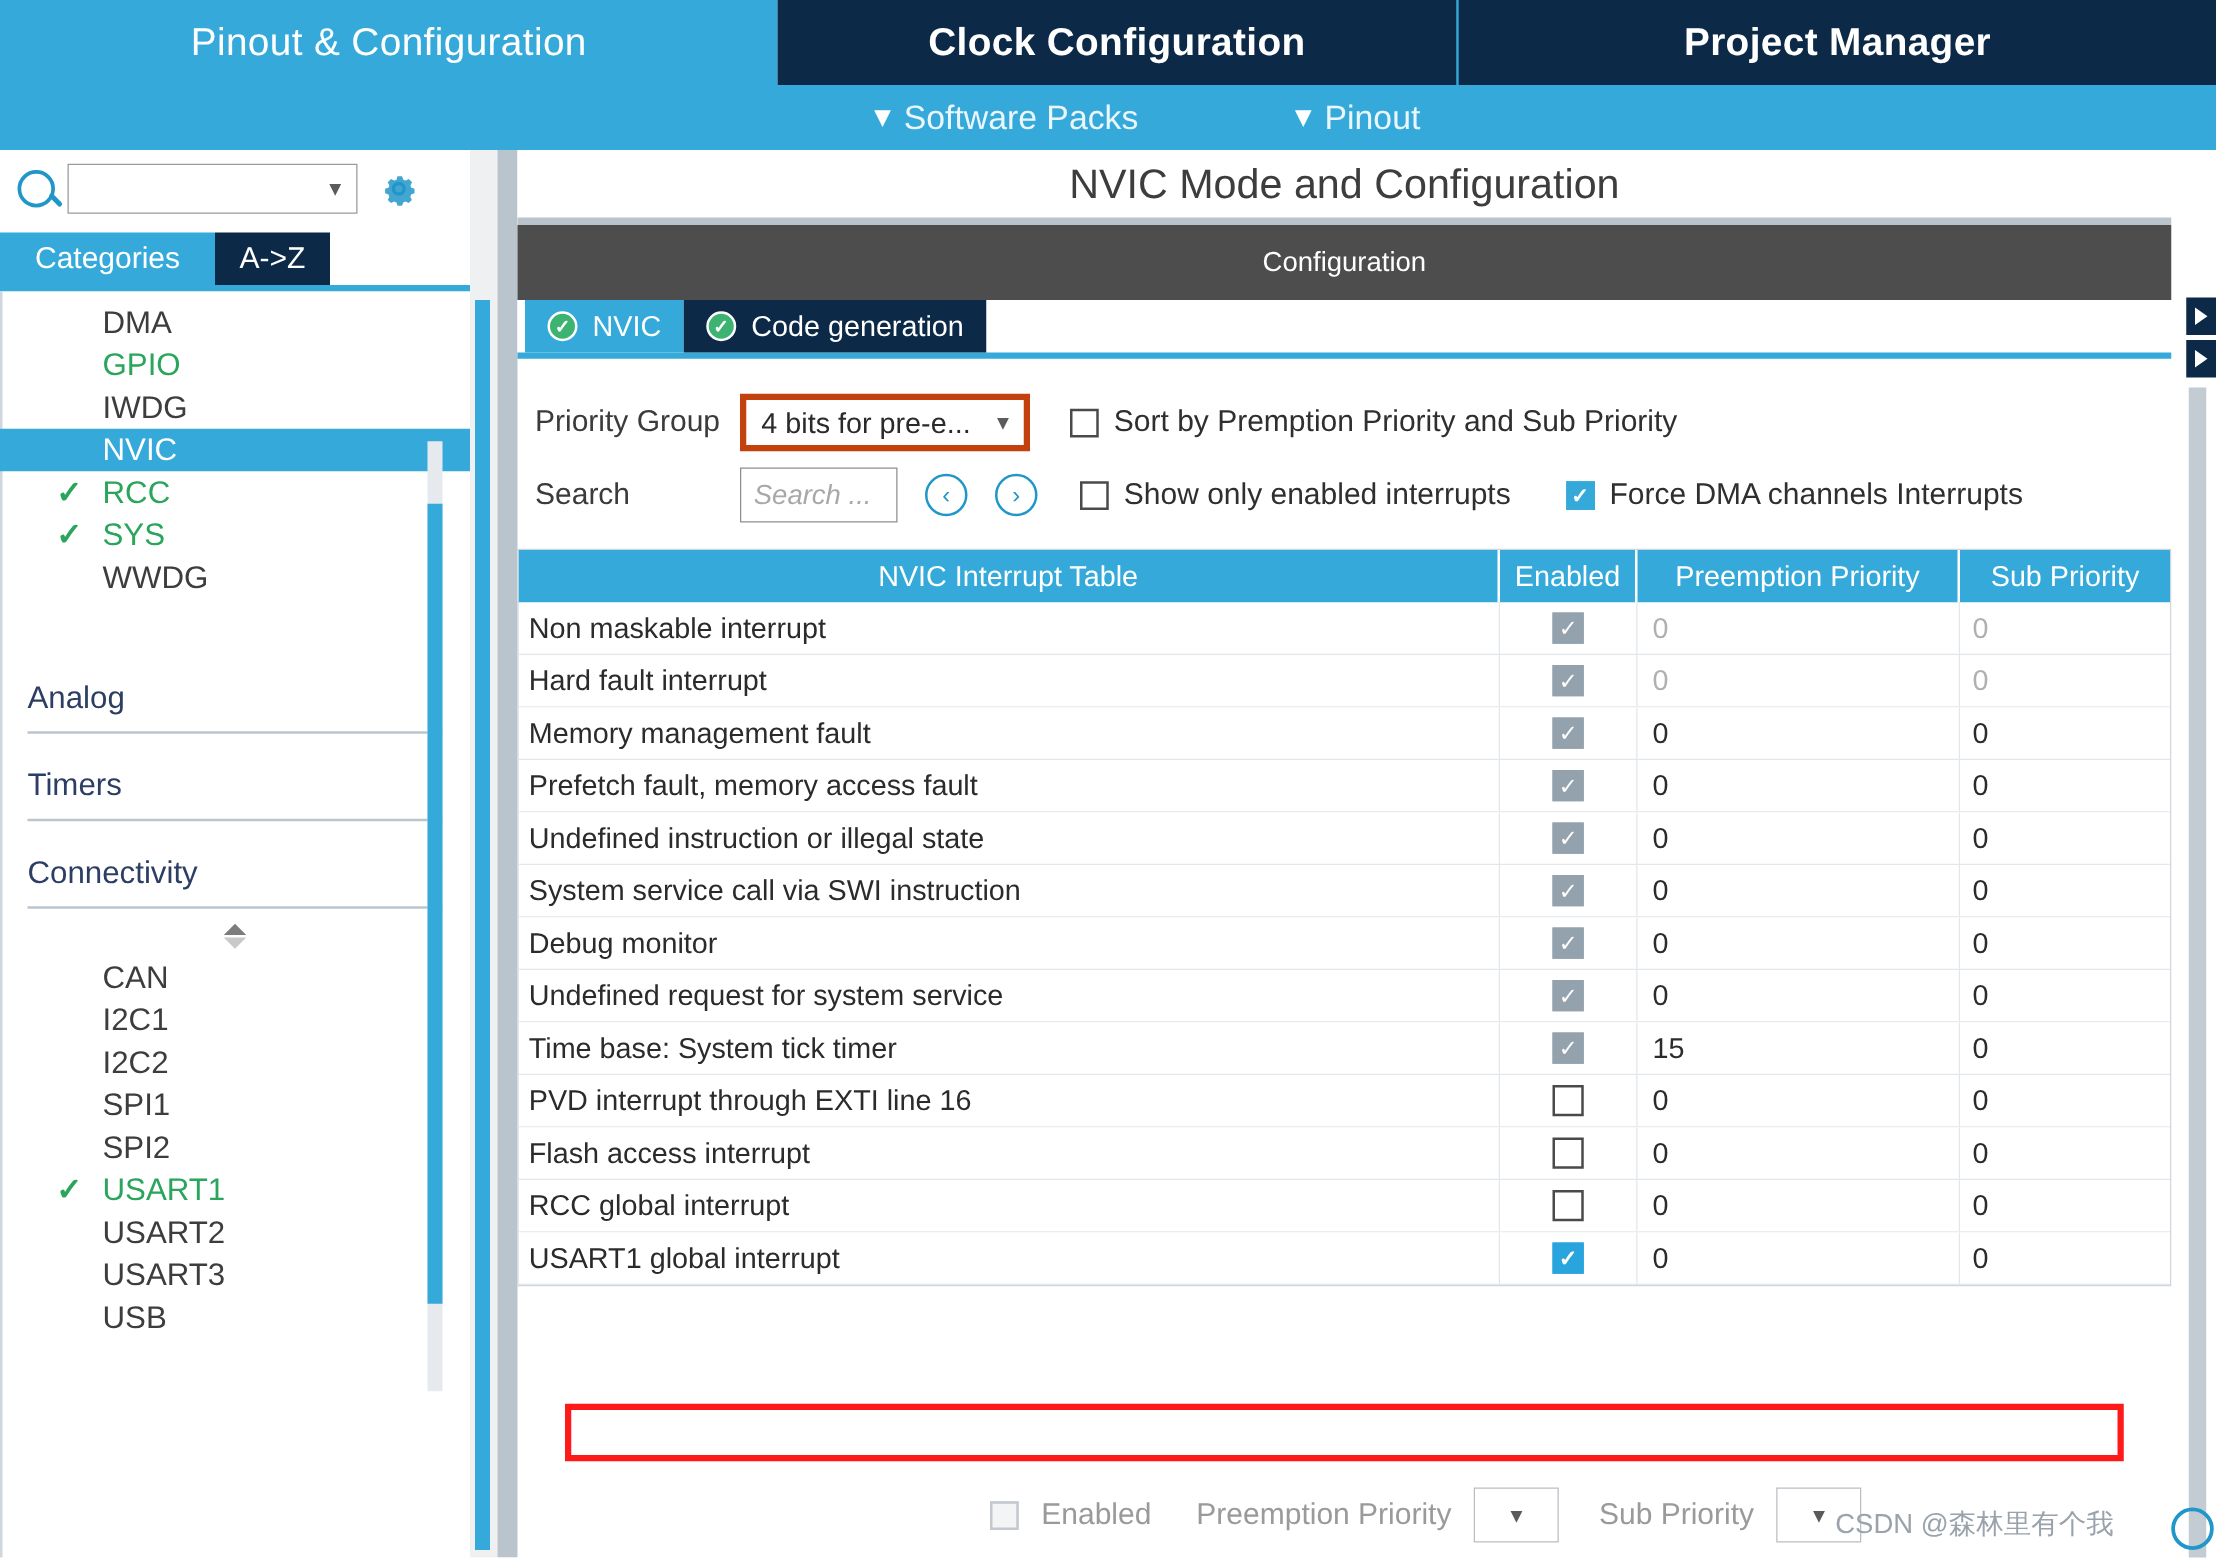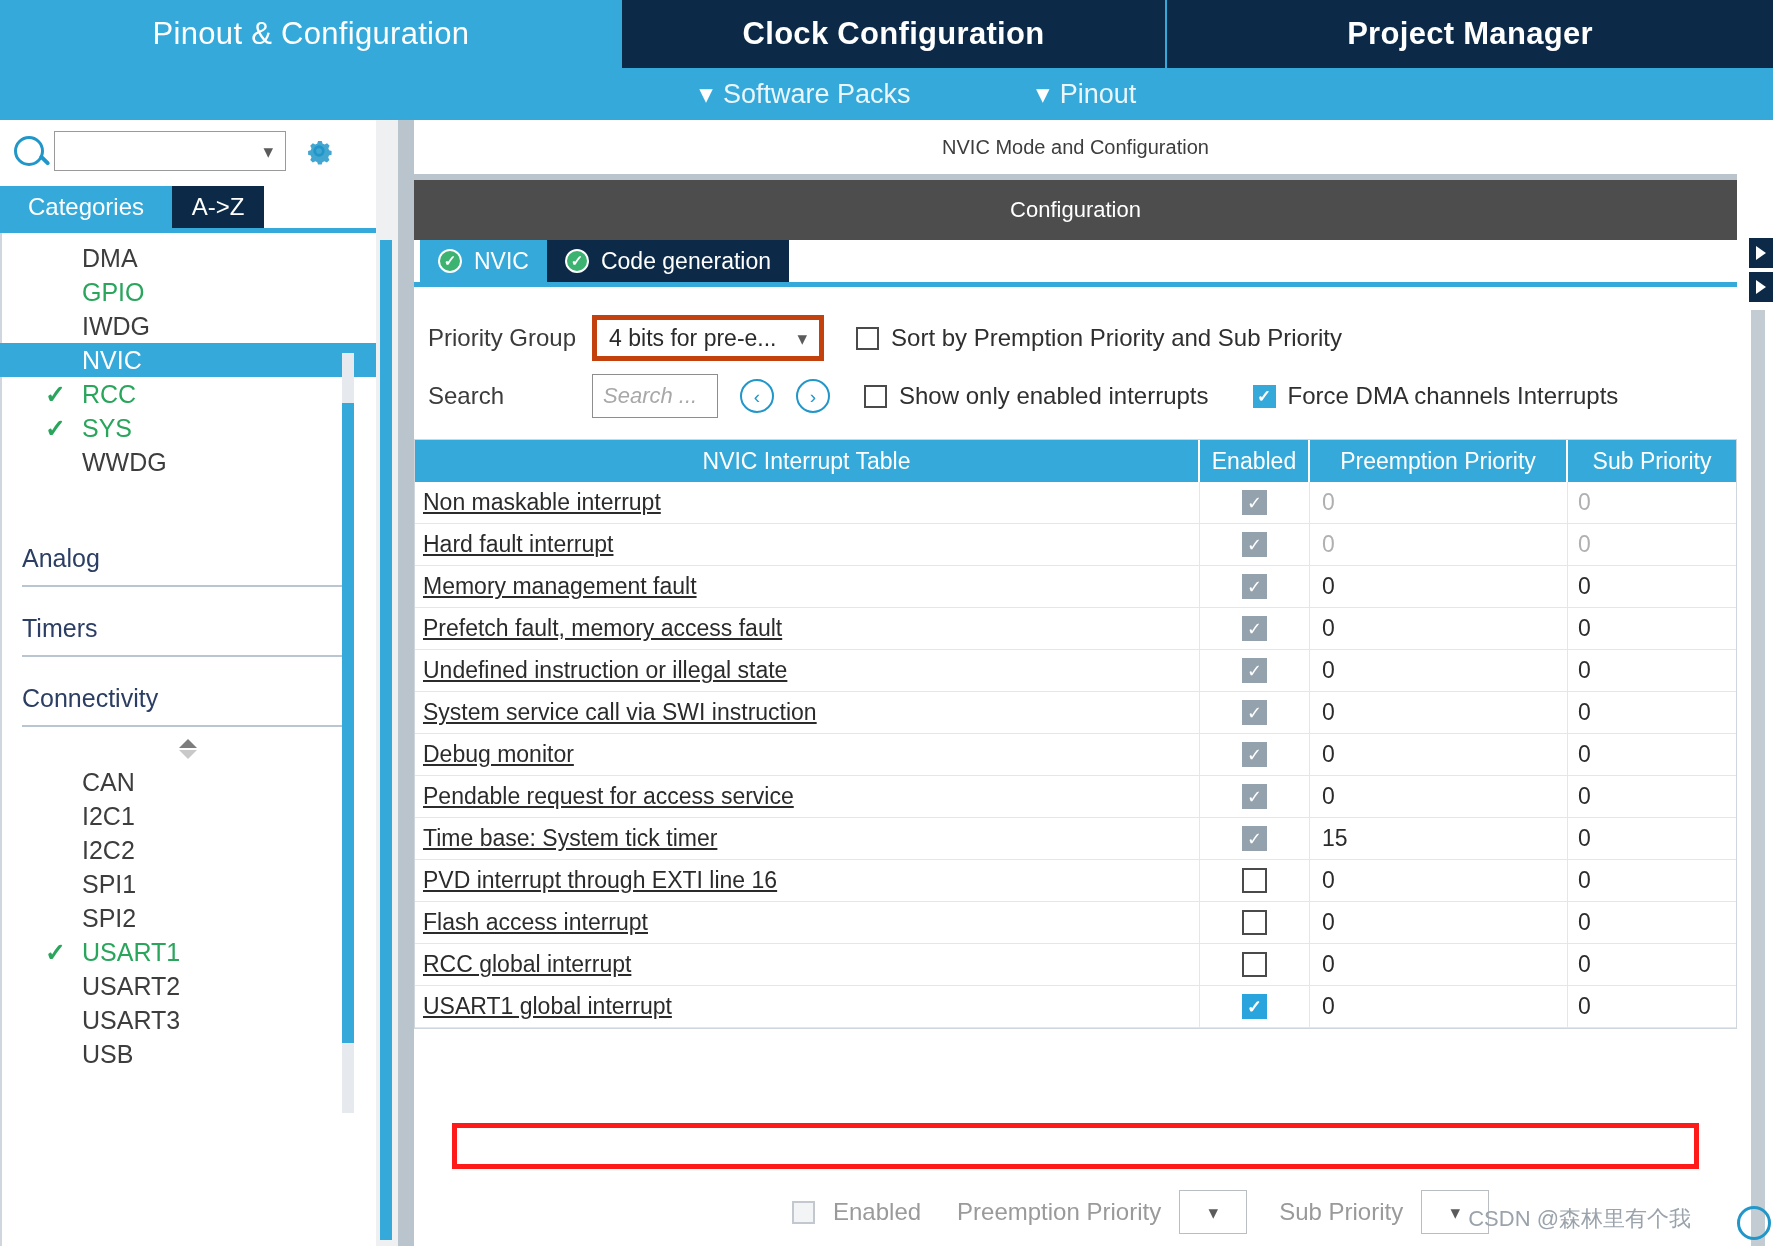--- a/index.html
+++ b/index.html
@@ -98,21 +98,21 @@
   
   .right { flex: 1; position: relative; background: #ffffff; }
   .rail { position: absolute; left: 0; top: 0; width: 22px; height: 100%; background: #eef0f2; }
   .rail-blue { position: absolute; left: 4px; top: 120px; width: 12px; height: 1000px; background: #35aada; }
   .rail2 { position: absolute; left: 22px; top: 0; width: 16px; height: 100%; background: #b9c4cc; }
 
   .panel { position: absolute; left: 38px; right: 36px; top: 0; bottom: 0; }
 
   .panel-title {
     height: 60px; display: flex; align-items: center; justify-content: center;
-    font-size: 20px; color: #3d3d3d; background: #fff;
+    font-size: 33px; color: #3d3d3d; background: #fff;
     border-bottom: 6px solid #b9c4cc;
   }
   .cfg-header {
     height: 60px; background: #4d4d4d; color: #ffffff;
     display: flex; align-items: center; justify-content: center; font-size: 22px;
   }
   .cfg-tabs { display: flex; height: 42px; background: #fff; padding-left: 6px; }
   .cfg-tab { display: flex; align-items: center; gap: 12px; padding: 0 18px; font-size: 23px; color: #fff; }
   .cfg-tab.sel { background: #35aada; }
   .cfg-tab.unsel { background: #0c2a47; }
@@ -154,21 +154,21 @@
   .thead { display: flex; height: 42px; background: #35aada; color: #fff; font-size: 23px; }
   .th { display: flex; align-items: center; justify-content: center; border-right: 2px solid #ffffff; }
   .th:last-child { border-right: none; }
   .c-name { flex: 1; }
   .c-en { width: 110px; }
   .c-pre { width: 258px; }
   .c-sub { width: 168px; }
 
   .trow { display: flex; height: 42px; border-bottom: 1px solid #e2e7ec; background: #fff; font-size: 23px; color: #2b2b2b; }
   .td { display: flex; align-items: center; }
-  .td.name { flex: 1; padding-left: 8px; border-right: 1px solid #e2e7ec; text-decoration: underline; }
+  .td.name { flex: 1; padding-left: 8px; border-right: 1px solid #e2e7ec; }
   .td.en { width: 110px; justify-content: center; border-right: 1px solid #e2e7ec; }
   .td.pre { width: 258px; padding-left: 12px; border-right: 1px solid #e2e7ec; }
   .td.sub { width: 168px; padding-left: 10px; }
   .dim { color: #b0b0b0; }
   .cbx { width: 25px; height: 25px; border: 2px solid #4a4a4a; background: #fff;
          display: flex; align-items: center; justify-content: center; }
   .cbx.dis { background: #94a2ae; border-color: #94a2ae; color: #fff; font-size: 18px; }
   .cbx.on  { background: #2aa4dd; border-color: #2aa4dd; color: #fff; font-size: 18px; font-weight: bold; }
 
   .redbox {
@@ -474,21 +474,21 @@
               </div>
               <div class="trow">
                 <div class="td name">Debug monitor</div>
                 <div class="td en">
                   <span class="cbx dis">✓</span>
                 </div>
                 <div class="td pre">0</div>
                 <div class="td sub">0</div>
               </div>
               <div class="trow">
-                <div class="td name">Pendable request for access service</div>
+                <div class="td name">Undefined request for system service</div>
                 <div class="td en">
                   <span class="cbx dis">✓</span>
                 </div>
                 <div class="td pre">0</div>
                 <div class="td sub">0</div>
               </div>
               <div class="trow">
                 <div class="td name">Time base: System tick timer</div>
                 <div class="td en">
                   <span class="cbx dis">✓</span>

